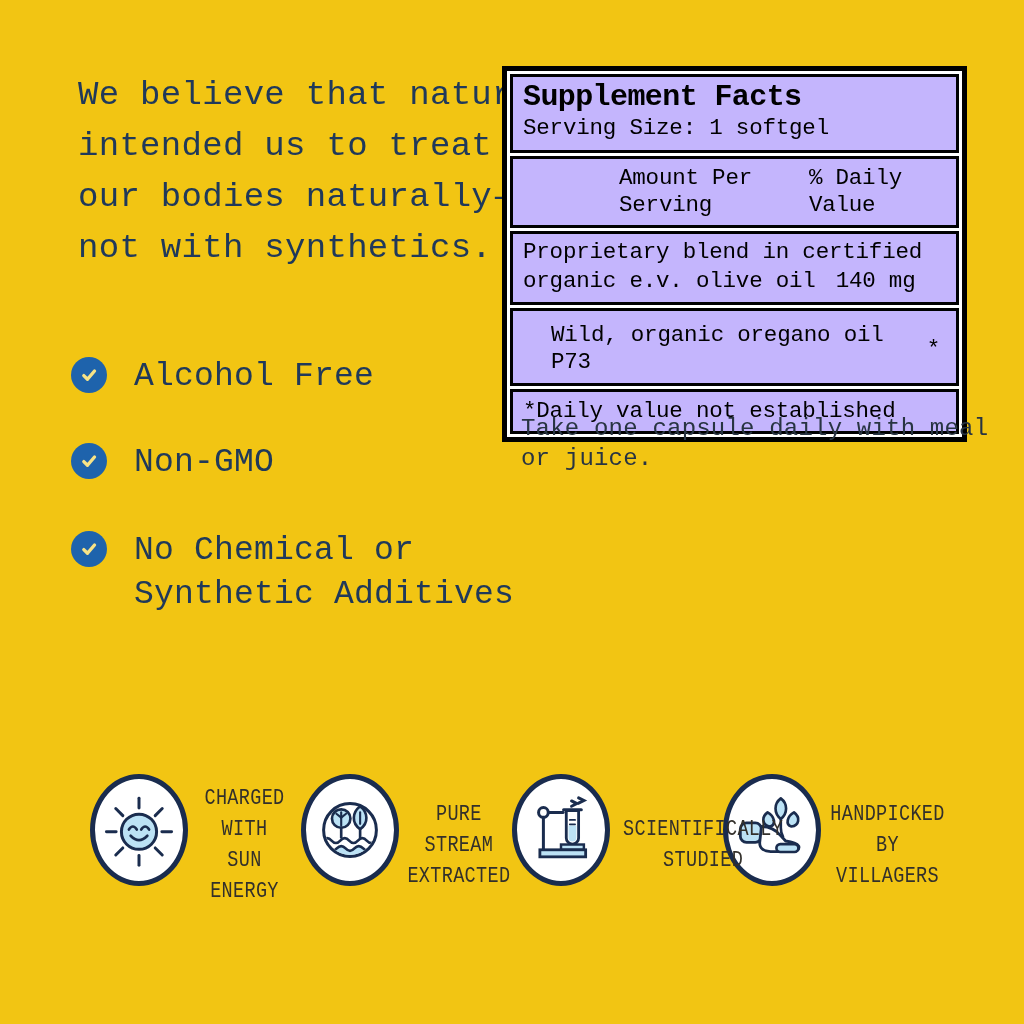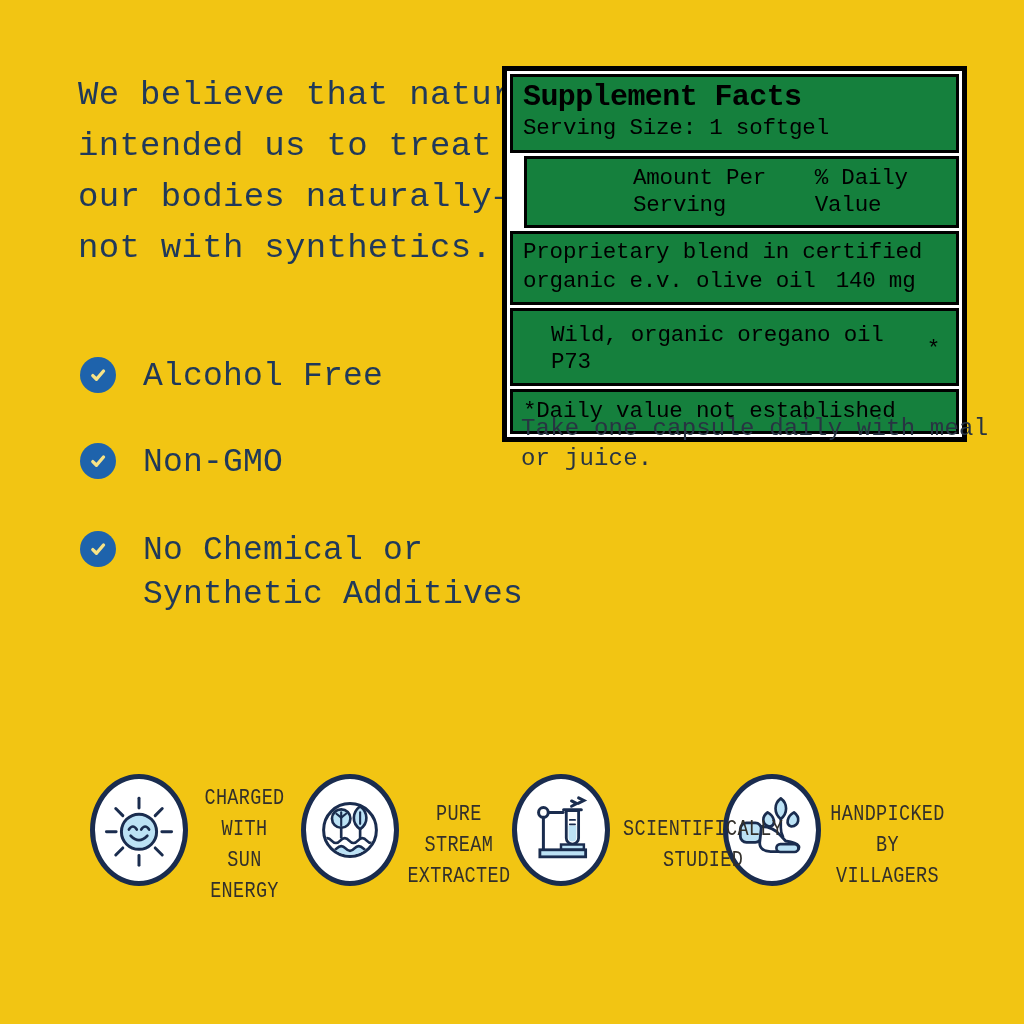--- a/index.html
+++ b/index.html
@@ -9,42 +9,42 @@
     background:#F2C513;
     font-family:Liberation Mono, monospace;
   }
   
   .headline{
     position:absolute;left:78px;top:70px;
     font-size:34px;line-height:51px;letter-spacing:.3px;
     color:#20395A;white-space:pre-line;font-weight:400;
   }
   
-  .bullet{position:absolute;left:80px;display:flex;align-items:flex-start;gap:27px;}
+  .bullet{position:absolute;left:71px;display:flex;align-items:flex-start;gap:27px;}
   .b1{top:355px;}.b2{top:441px;}.b3{top:529px;}
   .check{
     width:36px;height:36px;border-radius:50%;background:#1E63AC;
     display:flex;align-items:center;justify-content:center;flex:0 0 auto;margin-top:2px;
   }
   .bullet-label{
     font-size:33px;line-height:44px;color:#20395A;white-space:pre-line;letter-spacing:.2px;
   }
   
   .facts{
     position:absolute;left:502px;top:66px;width:465px;box-sizing:border-box;
     background:#FFFFFF;border:5px solid #000000;padding:3px;
     display:flex;flex-direction:column;gap:3px;color:#000000;
     letter-spacing:-.2px;
   }
-  .fsec{border:3px solid #000000;background:#15803d;box-sizing:border-box;}
+  .fsec{border:3px solid #000000;background:#c4b5fd;box-sizing:border-box;}
   .f-head{padding:3px 10px 8px 10px;}
   .f-title{font-size:30px;font-weight:700;line-height:35px;letter-spacing:-.6px;}
   .f-serv{font-size:22.5px;line-height:27px;}
   .f-cols{display:flex;justify-content:space-between;align-items:center;
-    padding:6px 10px 6px 106px;font-size:22.5px;line-height:27px;margin-left:14px;}
+    padding:6px 10px 6px 106px;font-size:22.5px;line-height:27px;}
   .f-blend{padding:4px 10px 6px 10px;font-size:22.5px;line-height:29px;}
   .f-blend2{display:flex;gap:20px;}
   .f-ingr{display:flex;justify-content:space-between;align-items:center;
     padding:11px 16px 7px 38px;font-size:22.5px;line-height:27px;}
   .f-foot{padding:6px 10px;font-size:22.5px;line-height:27px;}
   
   .directions{
     position:absolute;left:521px;top:414px;
     font-size:24px;line-height:30px;color:#283442;letter-spacing:.2px;
   }

